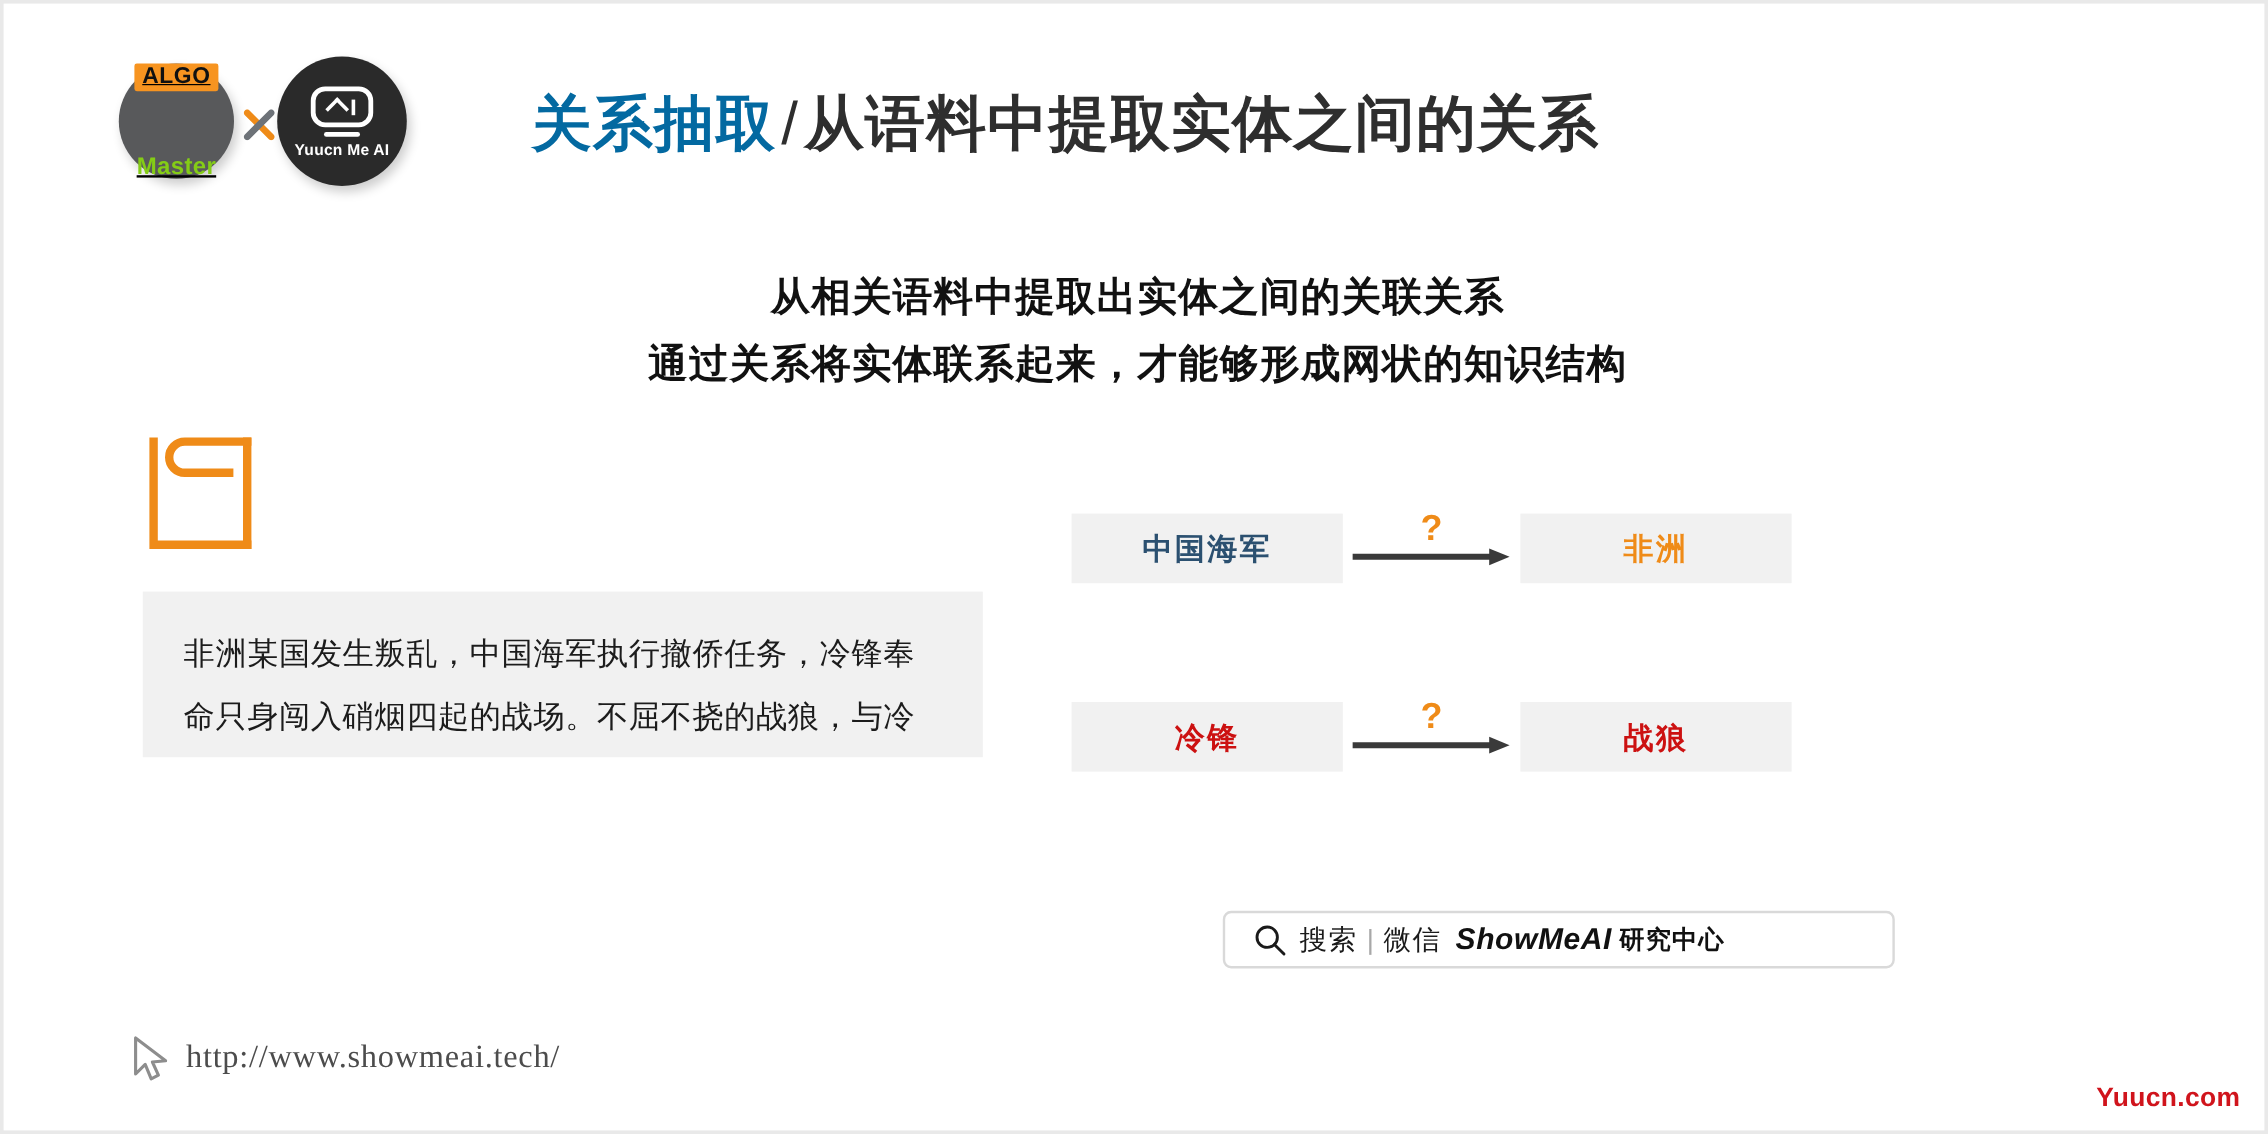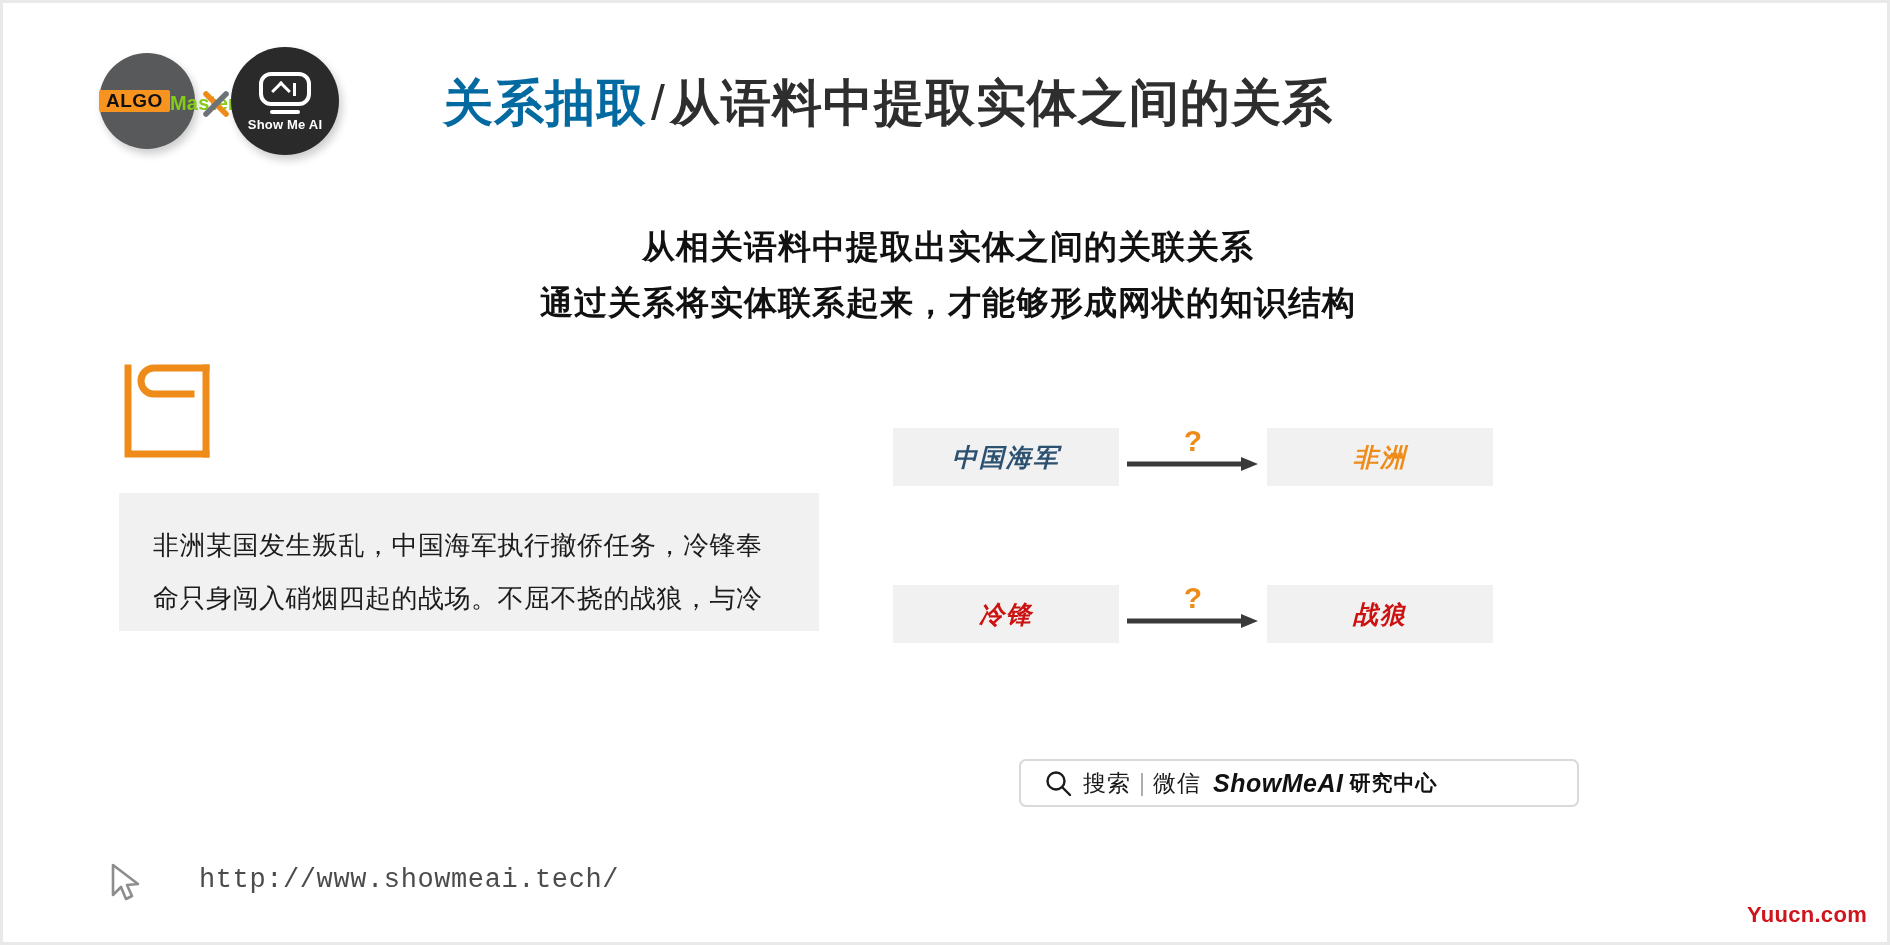--- a/index.html
+++ b/index.html
@@ -47,23 +47,24 @@
     box-shadow: 3px 5px 9px rgba(0,0,0,0.20);
   }
 
   .logo-algo {
     left: 0;
     top: 6px;
     width: 96px;
     height: 96px;
     background: #58595b;
     display: flex;
-    flex-direction: row;
+    flex-direction: column;
     align-items: center;
     justify-content: space-between;
+    text-decoration: underline;
   }
   .algo-badge {
     background: #f79420;
     color: #111111;
     font-weight: bold;
     font-size: 19px;
     letter-spacing: 0.5px;
     padding: 1px 7px 2px 7px;
     line-height: 1.05;
     border-radius: 2px;
@@ -221,21 +222,21 @@
     height: 58px;
     background: #f1f1f1;
     display: flex;
     align-items: center;
     justify-content: center;
     font-size: 25px;
     font-weight: bold;
     letter-spacing: 2px;
     box-sizing: border-box;
   }
-  .ent-box.wide { width: 226px; font-style: italic; }
+  .ent-box.wide { width: 226px; }
 
   .rel-arrow {
     position: relative;
     width: 148px;
     height: 58px;
     display: flex;
     align-items: center;
     justify-content: center;
   }
   .rel-qmark {
@@ -302,22 +303,21 @@
     width: 40px;
     height: 44px;
   }
   .footer-url {
     position: absolute;
     left: 152px;
     top: 862px;
     font-size: 27px;
     color: #4c4c4c;
     letter-spacing: 0.6px;
-    font-family: Liberation Mono, monospace;
-    margin-left: 44px;
+    font-family: Liberation Serif, serif;
   }
   .watermark {
     position: absolute;
     right: 20px;
     bottom: 14px;
     color: #d0141c;
     font-size: 22px;
     font-weight: bold;
     letter-spacing: 0.3px;
     font-family: "Liberation Sans", sans-serif;
@@ -341,21 +341,21 @@
         <line x1="3" y1="3" x2="23" y2="23" stroke="#ef8b18" stroke-width="5.5" stroke-linecap="round"></line>
         <line x1="23" y1="3" x2="3" y2="23" stroke="#6d7278" stroke-width="5.5" stroke-linecap="round"></line>
       </svg>
 
       <div class="logo-circle logo-smai">
         <div class="robot-head">
           <span class="robot-caret"></span>
           <span class="robot-bar"></span>
         </div>
         <div class="robot-mouth"></div>
-        <div class="smai-text">Show Me AI</div>
+        <div class="smai-text">Yuucn Me AI</div>
       </div>
     </div>
 
     <div class="title">
       <span class="title-accent">关系抽取</span>
       <span class="title-sep">/</span>
       <span class="title-rest">从语料中提取实体之间的关系</span>
     </div>
   </div>
 

